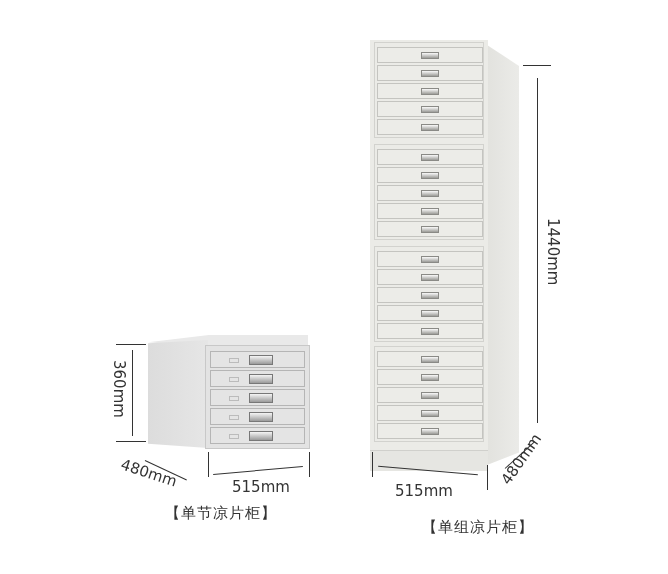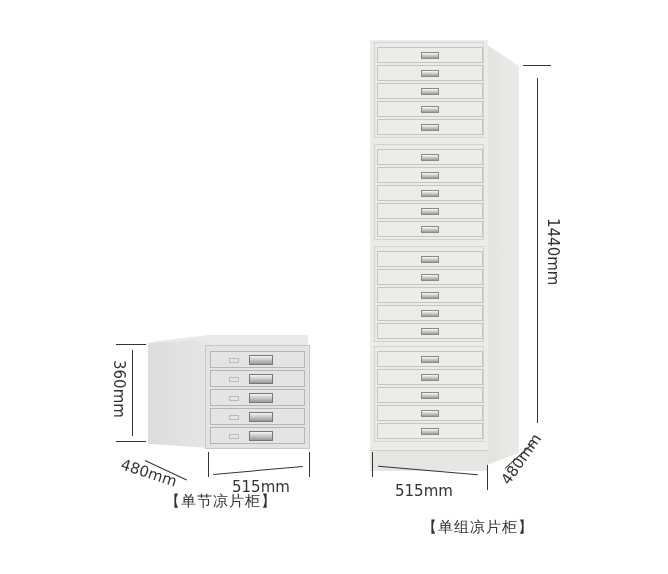--- a/index.html
+++ b/index.html
@@ -142,14 +142,14 @@
 <div class="abs line" style="left:523px;top:65px;width:28px;height:1px"></div>
 <div class="abs line" style="left:537px;top:78px;width:1px;height:345px"></div>
 <div class="abs dim" style="left:562px;top:218px;transform:rotate(90deg);transform-origin:left top">1440mm</div>
 <div class="abs line" style="left:372px;top:452px;width:1px;height:25px"></div>
 <div class="abs line" style="left:487px;top:465px;width:1px;height:25px"></div>
 <div class="abs line" style="left:378px;top:470px;width:100px;height:1px;transform:rotate(5deg)"></div>
 <div class="abs dim" style="left:395px;top:482px">515mm</div>
 <div class="abs line" style="left:505px;top:468px;width:40px;height:1px;transform:rotate(-42deg);transform-origin:left"></div>
 <div class="abs dim" style="left:512px;top:470px;transform:rotate(-55deg);transform-origin:left bottom">480mm</div>
 
-<div class="abs caption" style="left:165px;top:492px">【单节凉片柜】</div>
+<div class="abs caption" style="left:165px;top:504px">【单节凉片柜】</div>
 <div class="abs caption" style="left:422px;top:518px">【单组凉片柜】</div>
 
 </body></html>

